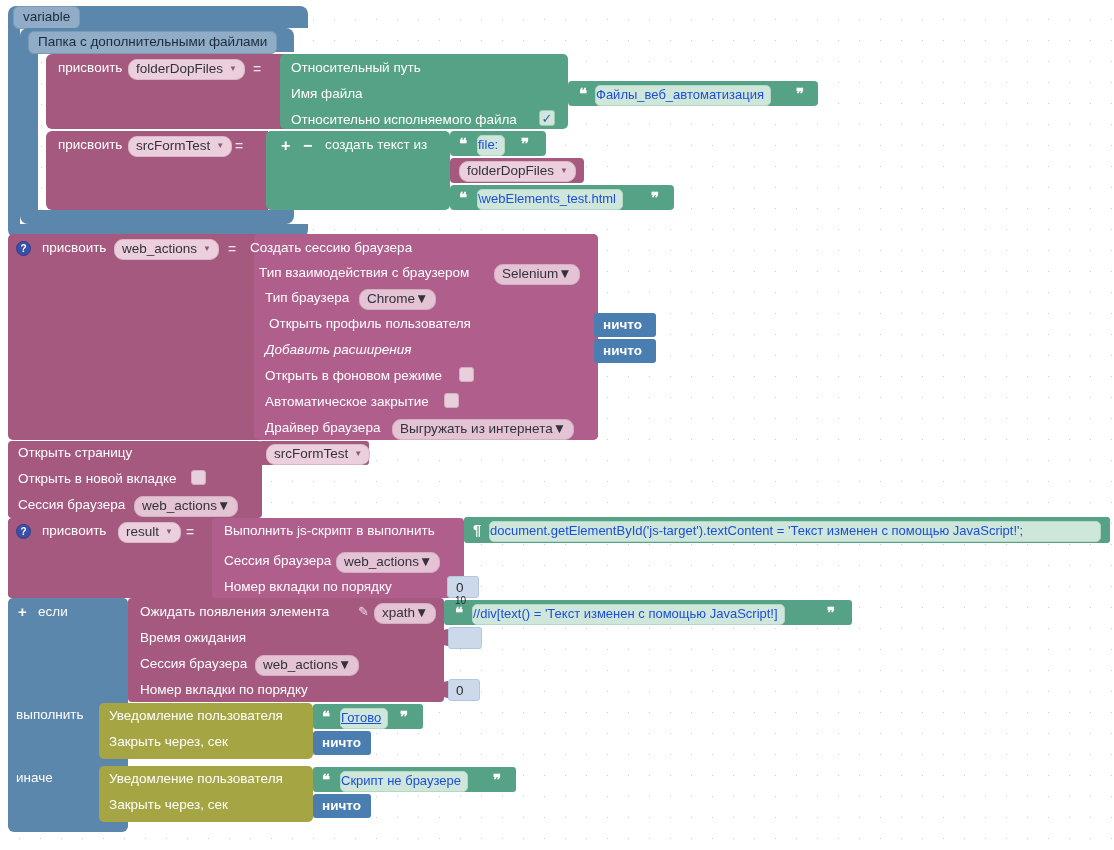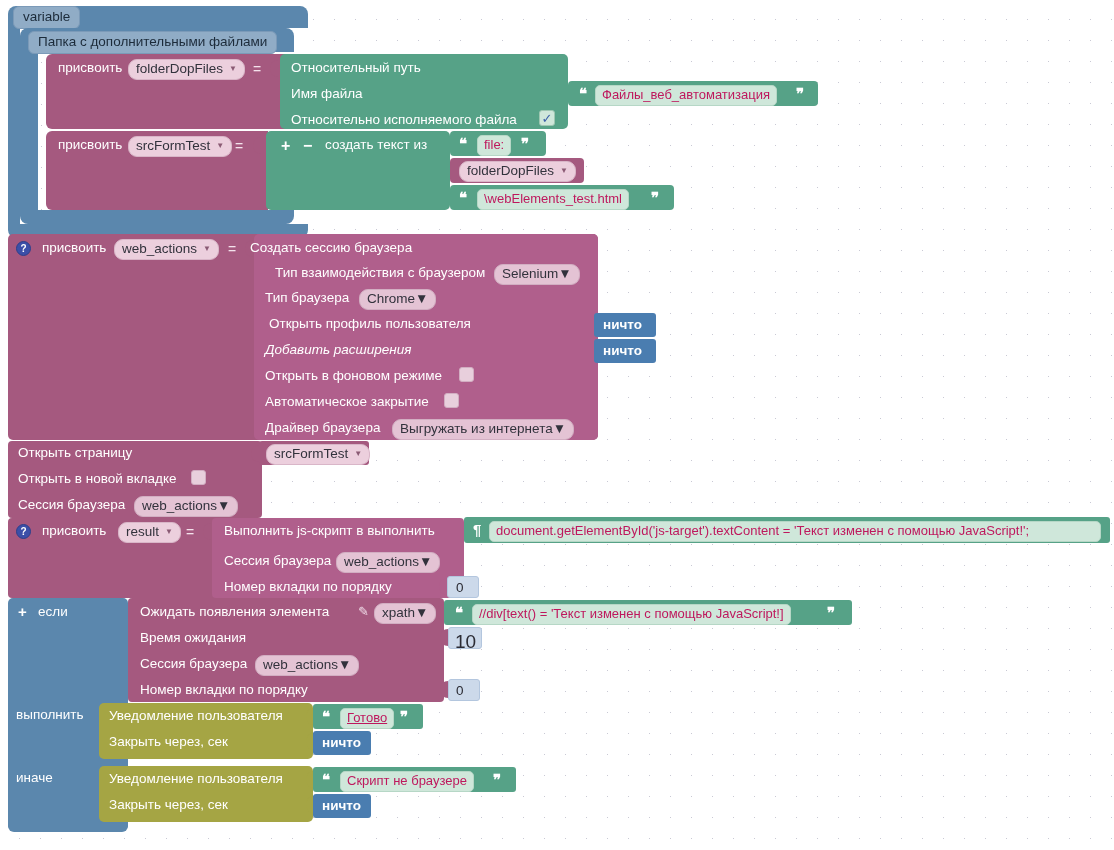--- a/index.html
+++ b/index.html
@@ -32,22 +32,22 @@
   .pill{
     display:inline-flex;align-items:center;
     background:#eccfdd;color:#32323c;
     border-radius:9px;padding:1px 7px 2px 7px;
     font-size:13.5px;line-height:16px;white-space:nowrap;
     border:1px solid #d9b6c8;
   }
   .pill .caret{margin-left:6px;font-size:8px;color:#8a5a74;line-height:1;}
   .pill-green{
     display:inline-flex;align-items:center;
-    background:#cfe7da;color:#be185d;border:1px solid #b6d7c6;
-    border-radius:5px;padding:1px 6px 2px 6px;
+    background:#cfe7da;color:#1d4ed8;border:1px solid #b6d7c6;
+    border-radius:5px;padding:1px 6px 2px 0;
     font-size:13px;line-height:16px;white-space:nowrap;
   }
   .pill-sel{
     display:inline-flex;align-items:center;
     background:#e4c3d4;color:#32323c;border:1px solid #d2aec2;
     border-radius:9px;padding:1px 7px 2px 7px;font-size:13.5px;line-height:16px;
   }
   .notch-left{
     position:absolute;width:8px;height:17px;border-radius:9px 0 0 9px;
   }
@@ -152,21 +152,21 @@
 <span class="pill abs" style="left:114px;top:239px;">
   <span>web_actions</span>
   <span class="caret">▼</span>
 </span>
 <span class="eq abs" style="left:228px;top:241px;">=</span>
 <div class="notch-left abs" style="left:245px;top:240px;background:#a5597f;"></div>
 
 <div class="blk" style="left:254px;top:234px;width:344px;height:206px;background:#b05f8c;border-radius:5px;"></div>
 <span class="lbl abs" style="left:250px;top:241px;">Создать сессию браузера</span>
 
-<span class="lbl abs" style="left:275px;top:266px;">Тип взаимодействия с браузером</span>
+<span class="lbl abs" style="left:259px;top:266px;">Тип взаимодействия с браузером</span>
 <span class="pill-sel abs" style="left:494px;top:264px;">
   <span>Selenium</span>
   <span class="caret">▼</span>
 </span>
 
 <span class="lbl abs" style="left:265px;top:291px;">Тип браузера</span>
 <span class="pill-sel abs" style="left:359px;top:289px;">
   <span>Chrome</span>
   <span class="caret">▼</span>
 </span>
@@ -254,21 +254,21 @@
 <div class="notch-left abs" style="left:437px;top:604px;background:#a5597f;"></div>
 
 <div class="blk teal" style="left:444px;top:600px;width:408px;height:25px;border-radius:3px;"></div>
 <span class="quote abs" style="left:455px;top:605px;">❝</span>
 <span class="pill-green abs" style="left:472px;top:604px;">//div[text() = 'Текст изменен с помощью JavaScript!]</span>
 <span class="quote abs" style="left:827px;top:605px;">❞</span>
 
 <span class="lbl abs" style="left:140px;top:631px;">Время ожидания</span>
 <div class="notch-left abs" style="left:440px;top:629px;background:#a5597f;"></div>
 <div class="blk abs" style="left:448px;top:627px;width:34px;height:22px;background:#ccd9ea;border:1px solid #b3c6de;border-radius:3px;"></div>
-<span class="abs lbl-dark" style="left:455px;top:631px;font-size:19px;">10</span>
+<span class="abs lbl-dark" style="left:455px;top:595px;font-size:10px;">10</span>
 
 <span class="lbl abs" style="left:140px;top:657px;">Сессия браузера</span>
 <span class="pill-sel abs" style="left:255px;top:655px;">
   <span>web_actions</span>
   <span class="caret">▼</span>
 </span>
 
 <span class="lbl abs" style="left:140px;top:683px;">Номер вкладки по порядку</span>
 <div class="notch-left abs" style="left:440px;top:681px;background:#a5597f;"></div>
 <div class="blk abs" style="left:448px;top:679px;width:32px;height:22px;background:#ccd9ea;border:1px solid #b3c6de;border-radius:3px;"></div>

